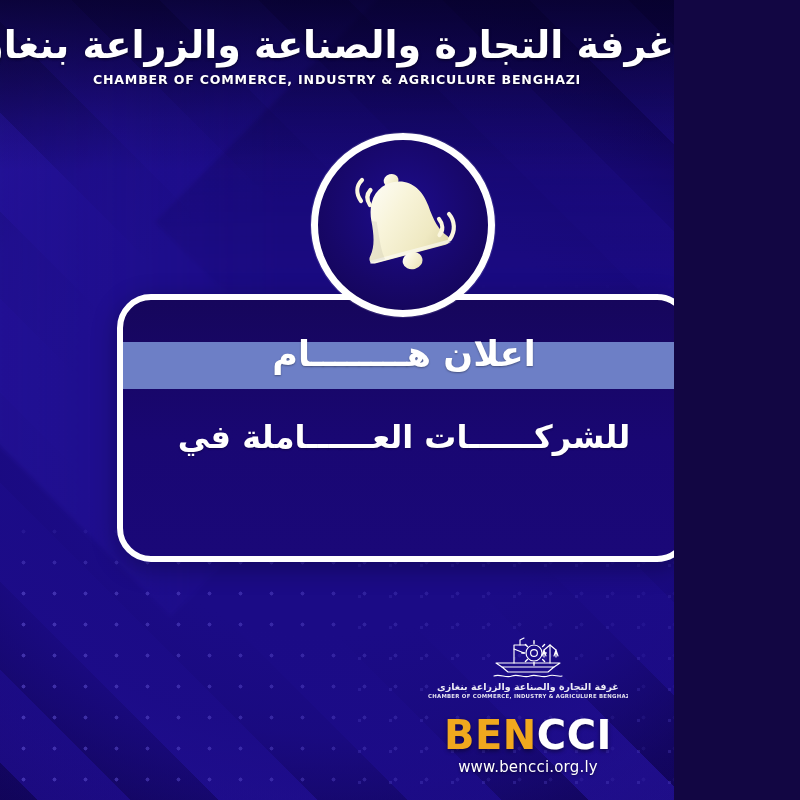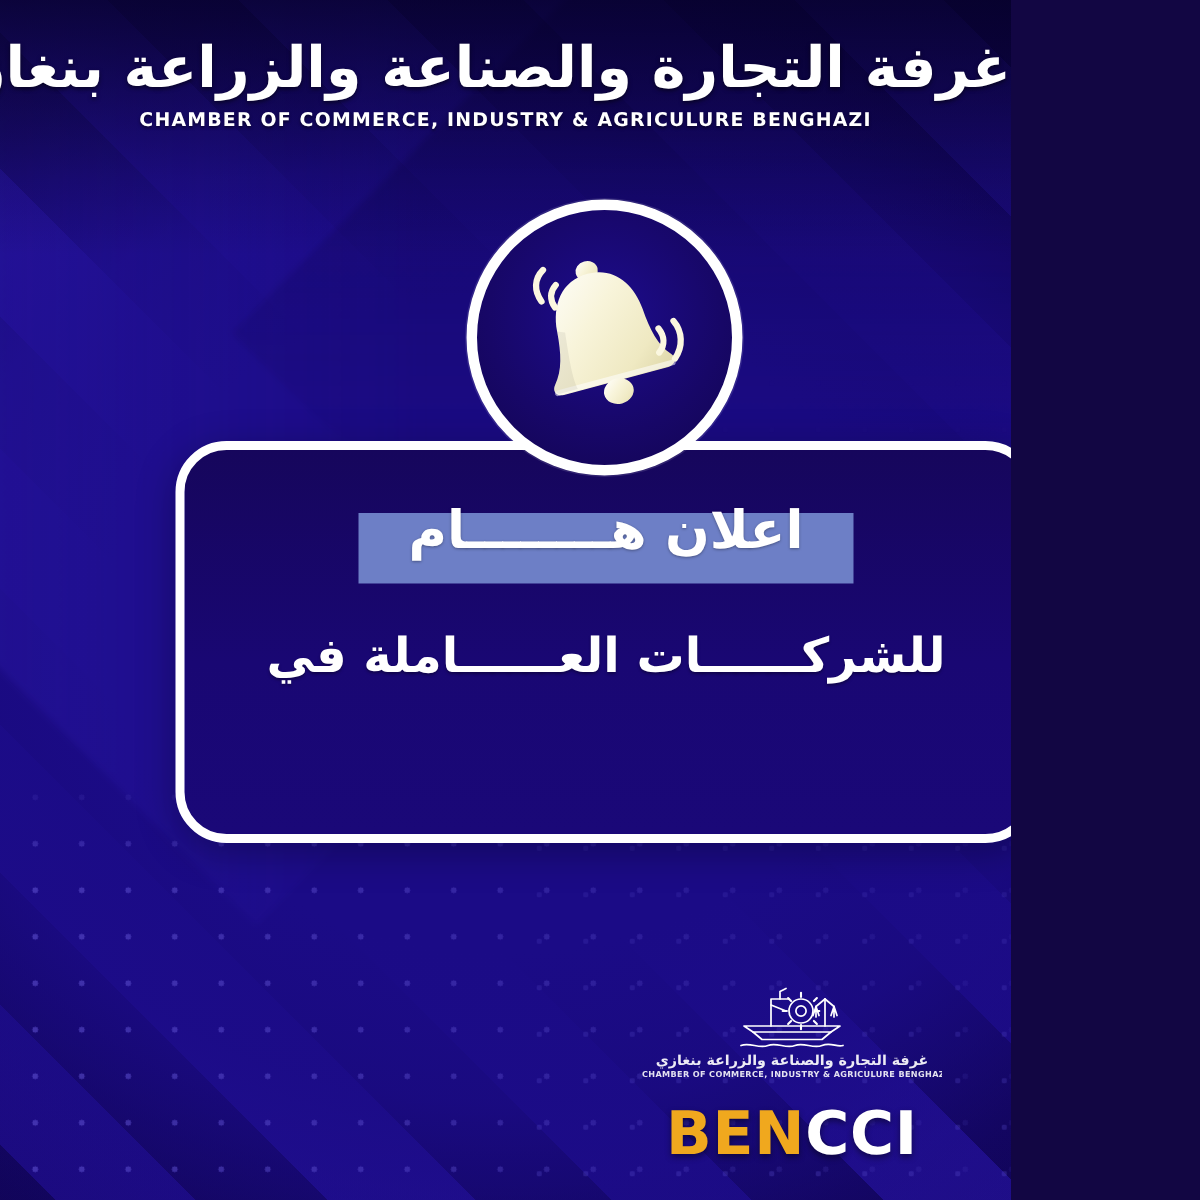--- a/index.html
+++ b/index.html
@@ -144,21 +144,20 @@
     border-radius: 34px;
     background: linear-gradient(to bottom, #16065c 0%, #190773 55%, #1a0878 100%);
     z-index: 5;
     box-shadow: 0 6px 26px rgba(0,0,0,0.30);
   }
 
   .frame-inner {
     position: absolute; inset: 0;
     display: flex;
     flex-direction: column;
-    align-items: center;
     justify-content: flex-start;
     padding-top: 42px;
   }
 
   .headline-band {
     position: relative;
     background: #6d7fc6;
     padding: 5px 16px 7px 16px;
     line-height: 1;
     min-width: 330px;
@@ -361,15 +360,16 @@
       </g>
     </svg>
 
     <div class="crest-ar">غرفة التجارة والصناعة والزراعة بنغازي</div>
     <div class="crest-en">CHAMBER OF COMMERCE,  INDUSTRY &amp; AGRICULURE BENGHAZI</div>
 
     <div class="bencci">
       <span class="ben">BEN</span><span class="cci">CCI</span>
     </div>
 
+    <div class="site">www.bencci.org.ly</div>
   </div>
 
 </div>
 
 </body></html>

